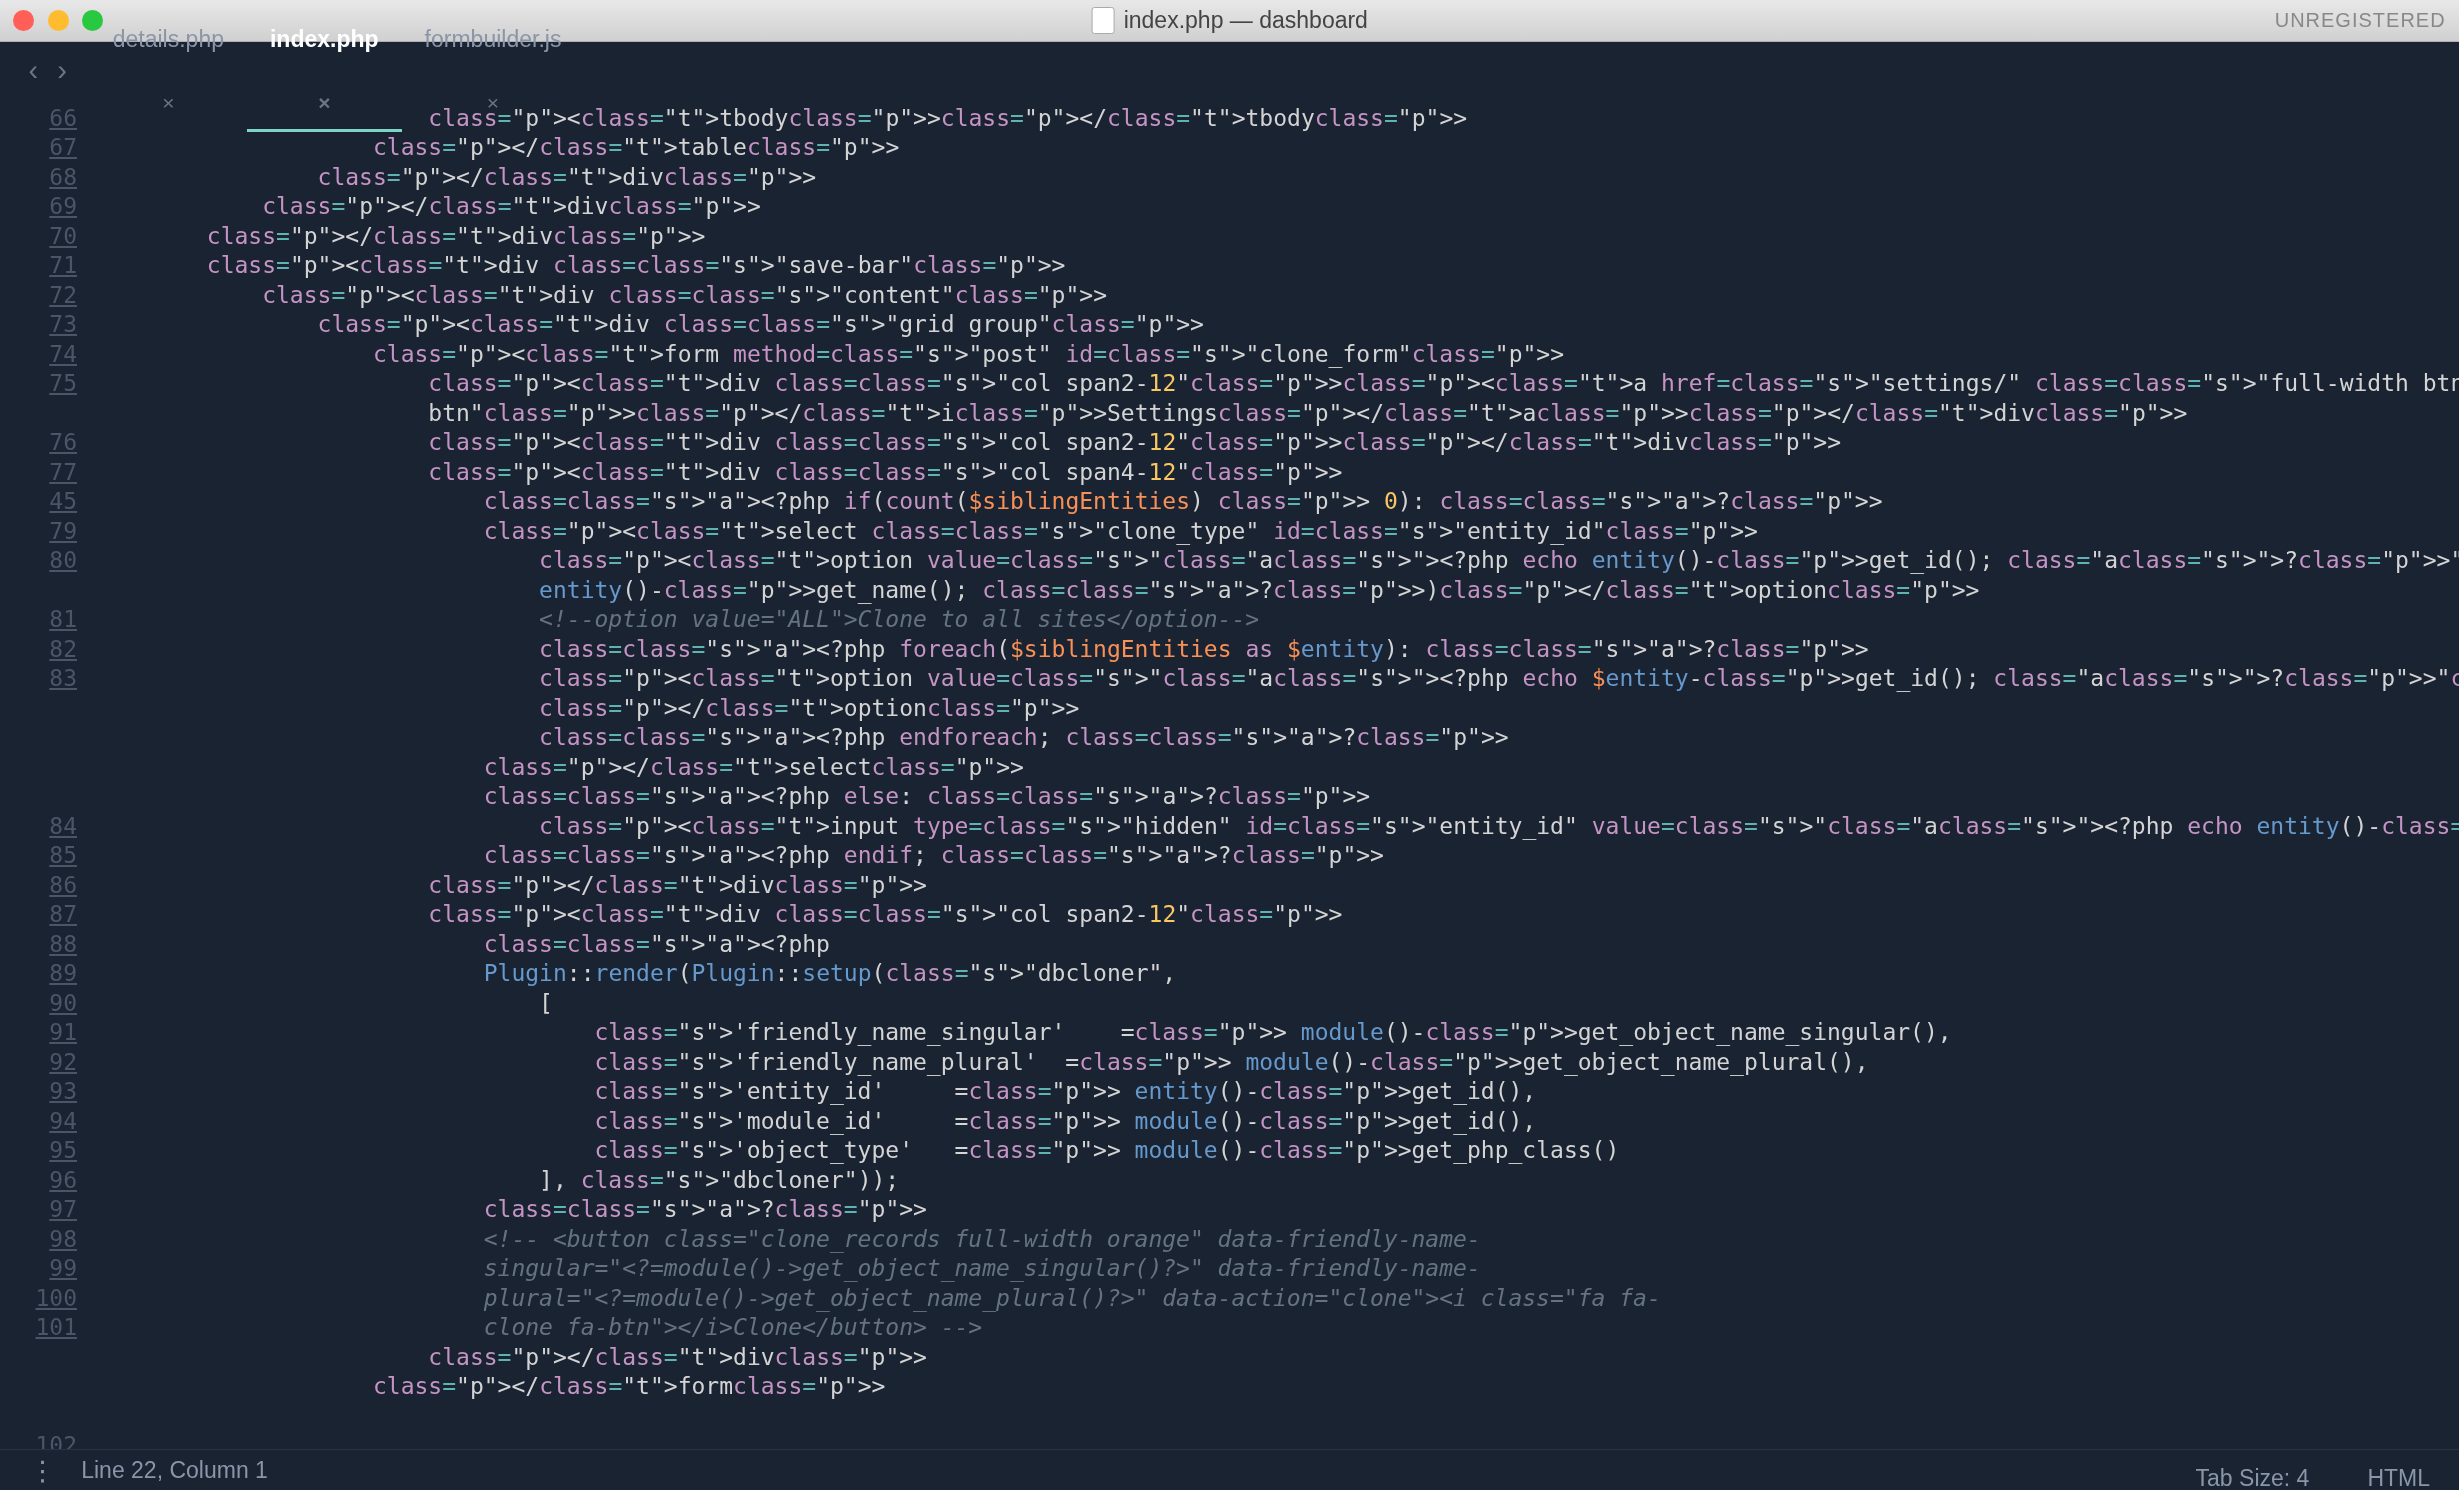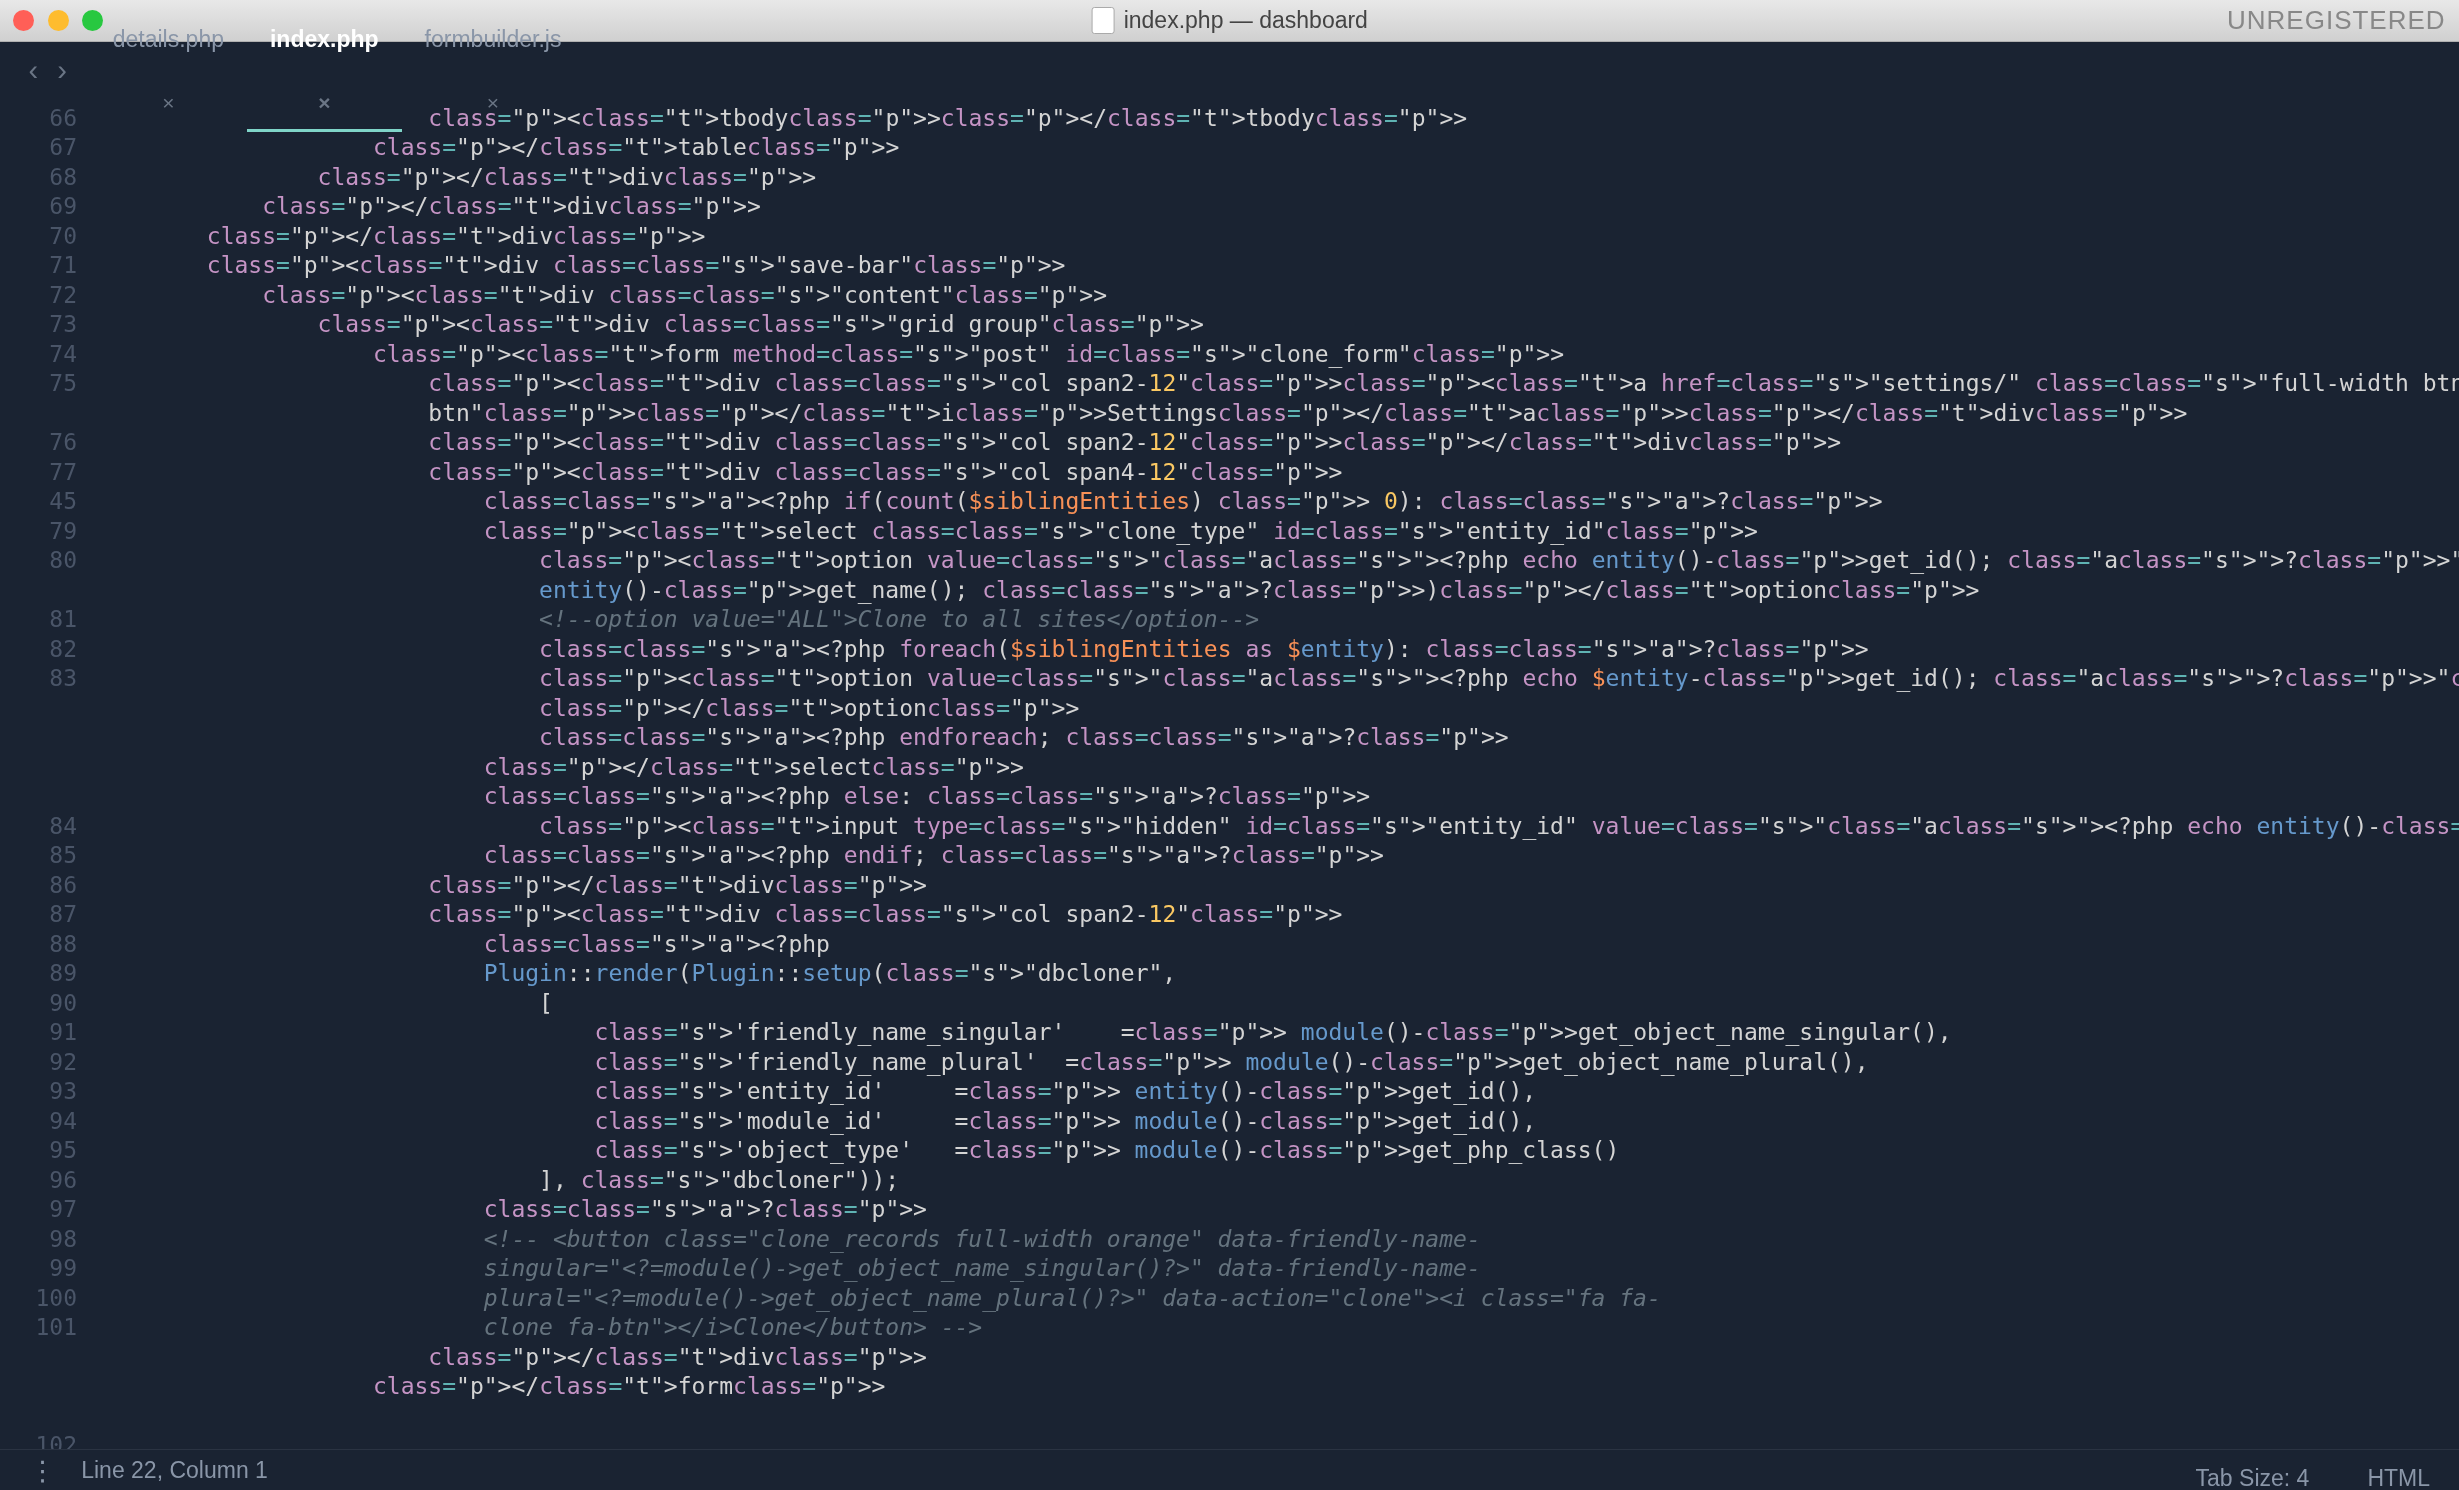--- a/index.html
+++ b/index.html
@@ -25,21 +25,21 @@
 .tl { width: 21px; height: 21px; border-radius: 50%; }
 .tl.red { background: #ff5f57; }
 .tl.yellow { background: #febc2e; }
 .tl.green { background: #28c840; }
 .title-center {
   position: absolute; left: 50%; transform: translateX(-50%);
   display: flex; align-items: flex-start; gap: 9.6px;
   color: #444; font-size: 23px;
 }
 .title-doc-icon { width: 23px; height: 27px; background: #fff; border: 1px solid #aaa; border-radius: 2.9px; display: inline-block; }
-.title-right { margin-left: auto; color: #888; font-size: 26px; letter-spacing: 1px; }
+.title-right { margin-left: auto; color: #888; font-size: 20px; letter-spacing: 1px; }
 .main { display: flex; height: calc(100% - 42px - 42px); background: #1a2332; }
 .sidebar {
   width: 596px;
   background: #1a2332;
   overflow-y: auto;
   padding-top: 19px;
 }
 .editor { flex: 1; display: flex; flex-direction: column; position: relative; }
 .tabbar { height: 56px; background: #1a2332; display: flex; align-items: center; padding: 0 9.6px; gap: 3.8px; }
 .nav-arrows { display: flex; gap: 19px; padding: 0 19px; color: #6a7585; font-size: 29px; }
@@ -50,21 +50,21 @@
 }
 .tab.active { color: #fff; font-weight: bold; }
 .tab.active::after {
   content: ""; position: absolute; bottom: -3.8px; left: 0; right: 0;
   height: 2.9px; background: #7fd4c8;
 }
 .tab-close { color: #6a7585; font-size: 21px; cursor: pointer; }
 .editor-body { flex: 1; display: flex; overflow: hidden; font-family: "SF Mono", Menlo, Consolas, monospace; font-size: 23px; line-height: 1.28; }
 .gutter {
   width: 96px; background: #1a2332; text-align: right;
-  padding: 5.8px 19px 5.8px 0; color: #4a5568;
+  padding: 5.8px 19px 5.8px 0; color: #4a5568; text-decoration: underline;
 }
 .gutter .gline { height: 29.5px; }
 .code { flex: 1; padding: 5.8px 0; color: #d4d4d4; white-space: pre; overflow: hidden; }
 .code .cline { height: 29.5px; }
 .statusbar {
   height: 42px; background: #1a2332; border-top: 1px solid #2a3342;
   display: flex; align-items: center; padding: 0 29px;
   color: #8a96a8; font-size: 23px;
 }
 .statusbar .left { display: flex; align-items: center; gap: 29px; }

